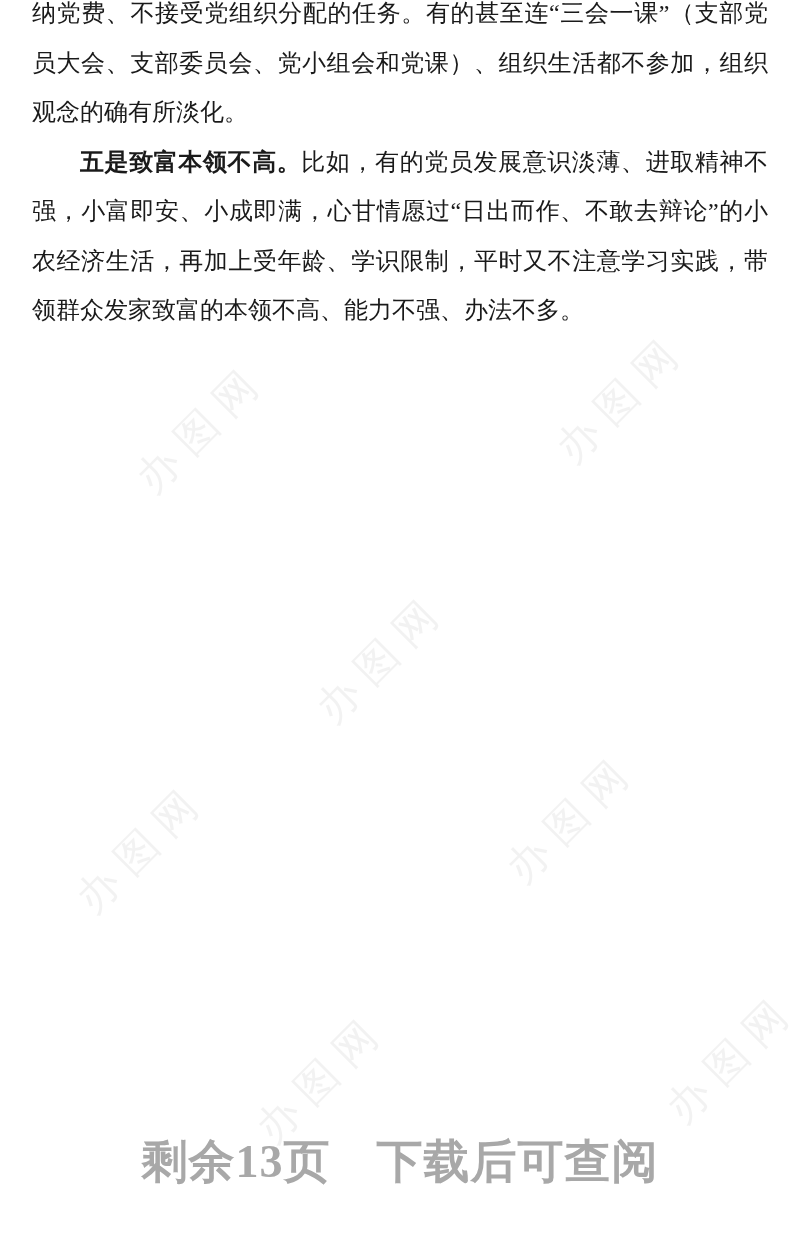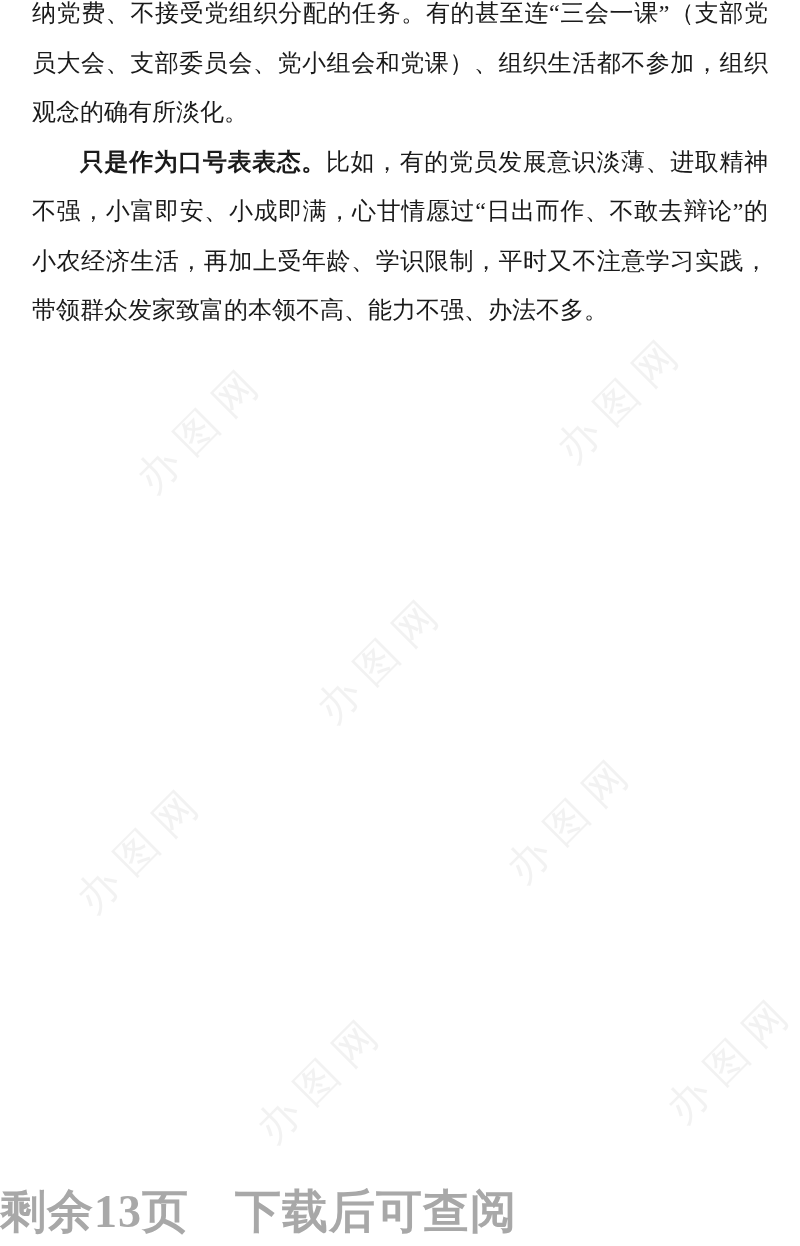--- a/index.html
+++ b/index.html
@@ -44,22 +44,22 @@
     text-align: justify;
     color: #1a1a1a;
     word-break: break-all;
   }
   .para.indent { text-indent: 2em; }
   .para .lead { font-weight: 700; }
   .footer {
     position: absolute;
     left: 0;
     width: 100%;
-    top: 1184px;
-    text-align: left;
+    top: 1134px;
+    text-align: center;
     font-weight: 700;
     font-size: 46px;
     line-height: 1.2;
     color: #a8a8a8;
     z-index: 1;
     letter-spacing: 1px;
   }
   .footer .footer-right { margin-left: 46px; }
 </style>
 </head>
@@ -74,20 +74,20 @@
       <span class="watermark" style="left: 490px; top: 790px;">办图网</span>
       <span class="watermark" style="left: 240px; top: 1050px;">办图网</span>
       <span class="watermark" style="left: 650px; top: 1030px;">办图网</span>
     </div>
 
   <main id="content" class="content">
   <p class="para"><strong class="lead"></strong><span class="body">纳党费、不接受党组织分配的任务。有的甚至连“三会一课”（支部党员大会、支部委员会、党小组会和党课）、组织生活都不参加，组织观念的确有所淡化。</span></p>
 
 
 
-  <p class="para indent"><strong class="lead">只是作为口号表表态。</strong><span class="body">比如，有的党员发展意识淡薄、进取精神不强，小富即安、小成即满，心甘情愿过“日出而作、不敢去辩论”的小农经济生活，再加上受年龄、学识限制，平时又不注意学习实践，带领群众发家致富的本领不高、能力不强、办法不多。</span></p>
+  <p class="para indent"><strong class="lead">五是致富本领不高。</strong><span class="body">比如，有的党员发展意识淡薄、进取精神不强，小富即安、小成即满，心甘情愿过“日出而作、不敢去辩论”的小农经济生活，再加上受年龄、学识限制，平时又不注意学习实践，带领群众发家致富的本领不高、能力不强、办法不多。</span></p>
 
 </main>
 
   <div class="footer" style="color: rgb(168, 168, 168);">
     <span>剩余13页</span><span class="footer-right">下载后可查阅</span>
   </div>
 </div>
 
 </body></html>

